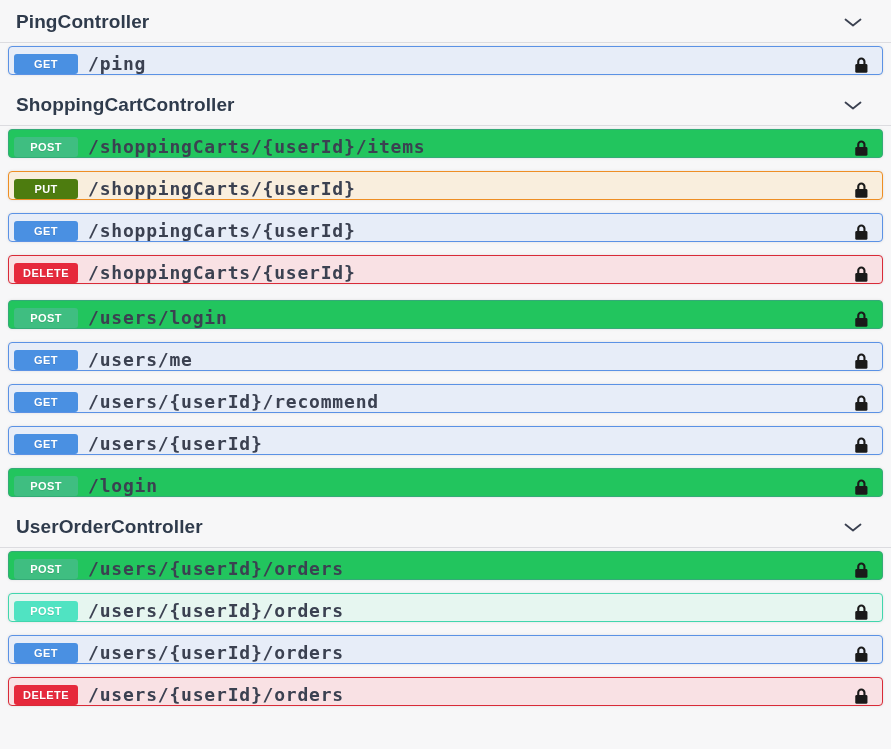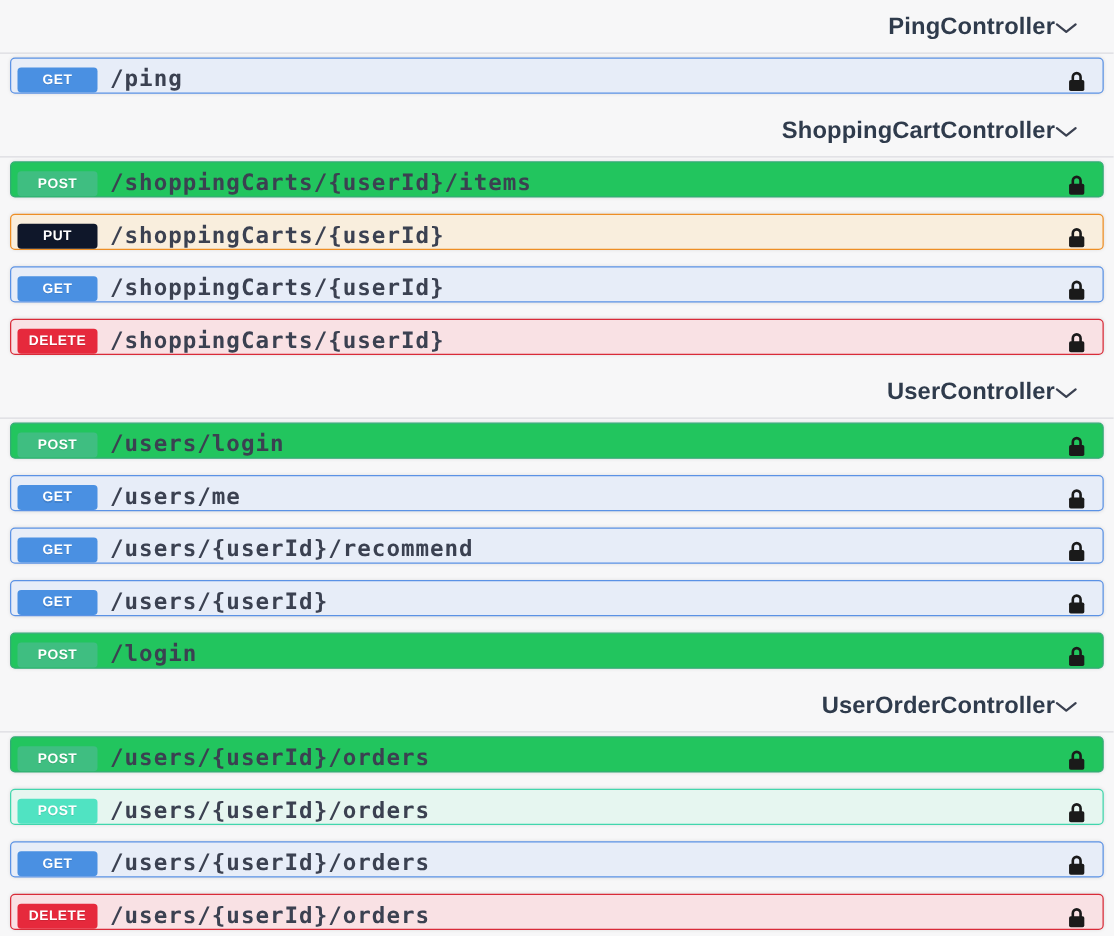--- a/index.html
+++ b/index.html
@@ -7,21 +7,21 @@
     width: 891px; height: 749px;
     background: #f7f7f8;
     font-family: "Liberation Sans", sans-serif;
     overflow: hidden;
   }
   .wrap { padding-top: 5px; }
 
   
   .tag-section + .tag-section { margin-top: 4px; }
   .tag-header {
-    display: flex; align-items: center; justify-content: flex-end;
+    display: flex; align-items: center; justify-content: space-between;
     padding: 6px 29px 9px 16px;
     border-bottom: 1px solid #dcdce0;
     cursor: pointer;
   }
   .tag-title {
     font-size: 19px; font-weight: bold; color: #2f3b4c;
     line-height: 22px; letter-spacing: 0.1px;
   }
   .chev { display: flex; align-items: center; }
 
@@ -58,21 +58,21 @@
     background: none; border: none; cursor: pointer;
     display: flex; align-items: center; padding: 0;
   }
 
   
   .op-get    { background: #e7edf8; border-color: #5b92e5; }
   .op-get    .badge { background: #4a90e2; }
   .op-post   { background: #22c55e; border-color: #34ab77; }
   .op-post   .badge { background: #3fbe81; }
   .op-put    { background: #f9eedd; border-color: #ee8e24; }
-  .op-put    .badge { background: #0f172a; }
+  .op-put    .badge { background: #4d7c0f; }
   .op-patch  { background: #e6f6f0; border-color: #41d6ad; }
   .op-patch  .badge { background: #50e3c2; }
   .op-delete { background: #f9e1e4; border-color: #d92b38; }
   .op-delete .badge { background: #e6293c; }
 </style>
 </head>
 <body>
 
 <svg width="0" height="0" style="position:absolute">
   <defs>
@@ -153,28 +153,20 @@
         <button class="lock">
             <svg width="15" height="18" viewBox="0 0 14.5 18">
               <use href="#ico-lock"></use>
             </svg>
           </button>
       </div>
     </div>
   </section>
 
   <section class="tag-section">
-    <div class="tag-header">
-      <h3 class="tag-title">UserController</h3>
-      <span class="chev">
-          <svg width="18" height="9" viewBox="0 0 18 9">
-            <use href="#ico-chevron"></use>
-          </svg>
-        </span>
-    </div>
     <div class="ops">
       <div class="opblock op-post">
         <span class="badge">POST</span>
         <span class="path">/users/login</span>
         <button class="lock">
             <svg width="15" height="18" viewBox="0 0 14.5 18">
               <use href="#ico-lock"></use>
             </svg>
           </button>
       </div>

